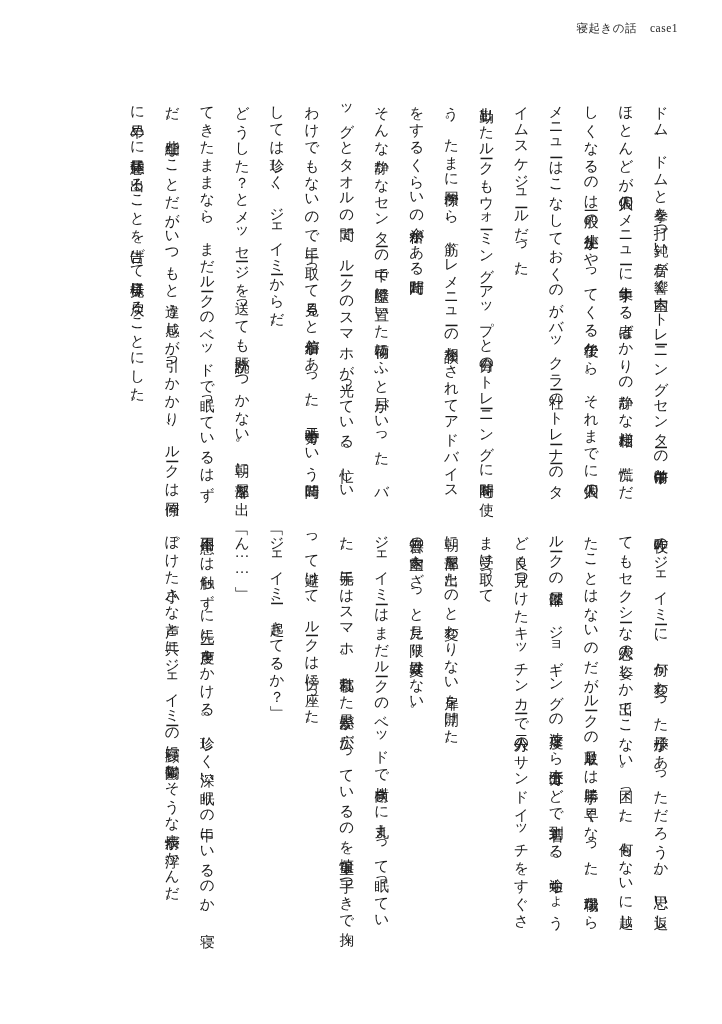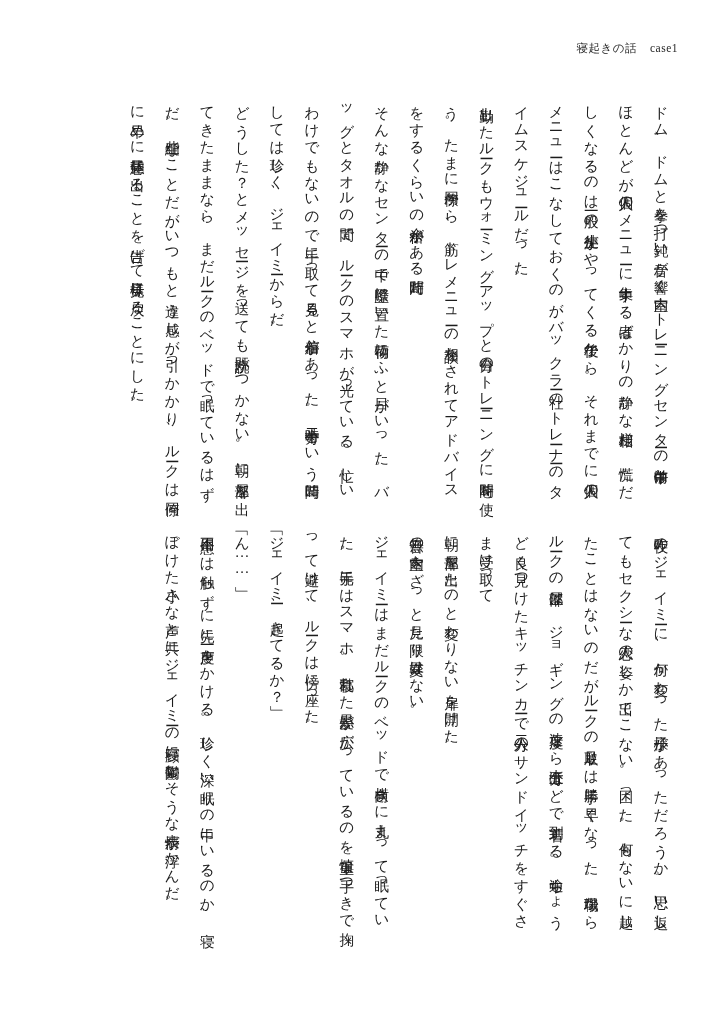--- a/index.html
+++ b/index.html
@@ -16,21 +16,21 @@
     width: 722px;
     height: 1024px;
     background: #ffffff;
     overflow: hidden;
     box-sizing: border-box;
   }
 
   
   #header {
     position: absolute;
-    top: 38px;
+    top: 18px;
     right: 44px;
     left: 44px;
     height: 20px;
     text-align: right;
     font-size: 11.5px;
     line-height: 20px;
     letter-spacing: 0.5px;
     color: #1f1f1f;
     white-space: nowrap;
   }

